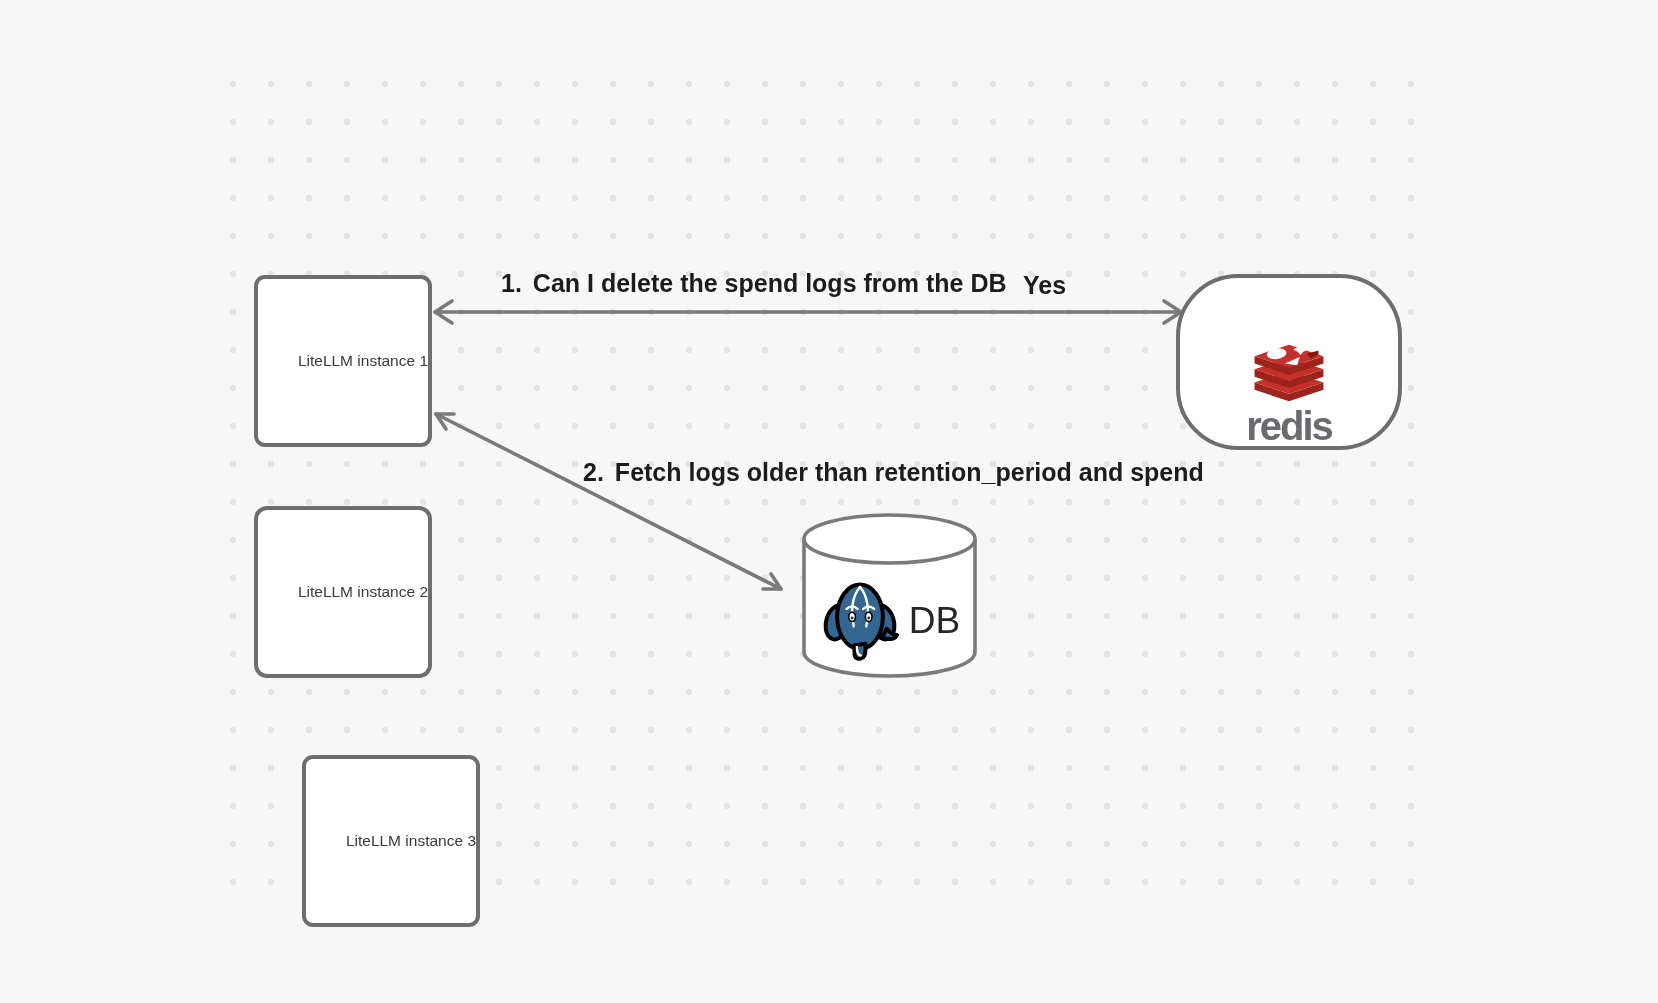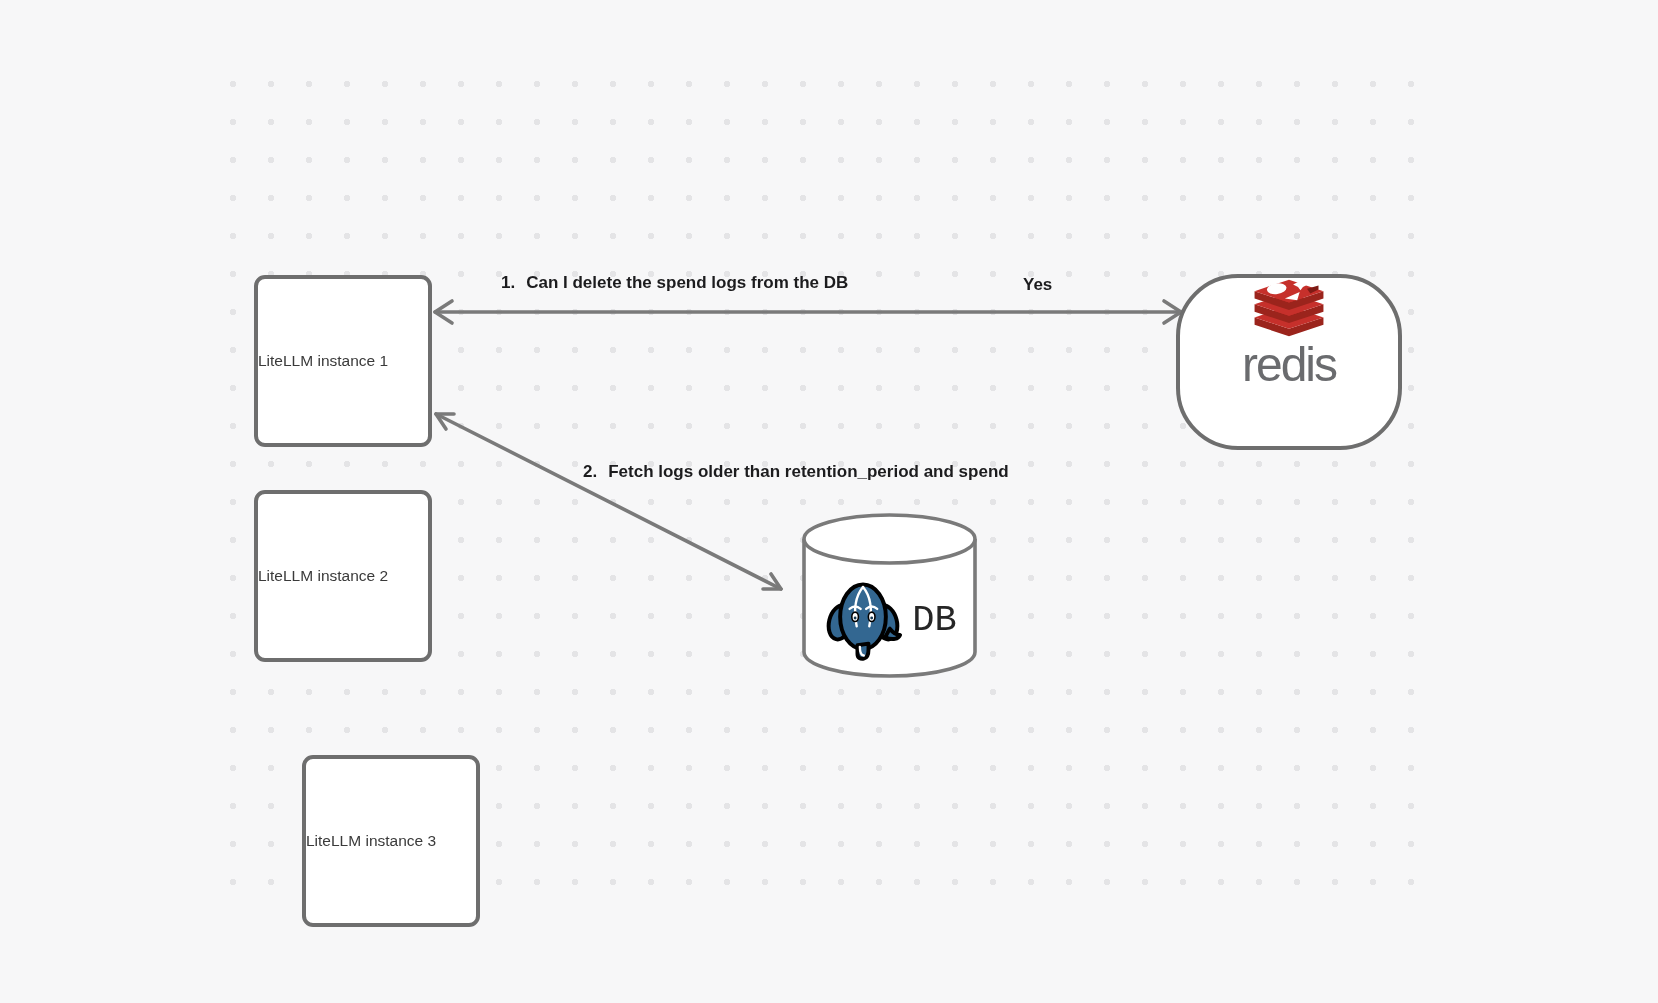--- a/index.html
+++ b/index.html
@@ -25,46 +25,46 @@
     position:absolute;left:214px;top:65px;width:1216px;height:836px;
     background-image:radial-gradient(circle,var(--grid-dot) 3px,transparent 3.5px);
     background-size:38px 38px;background-position:0 0;
   }
   svg.edges{position:absolute;left:0;top:0;width:1658px;height:1003px;pointer-events:none;}
   svg.edges g{pointer-events:stroke;}
   .edge-stroke{stroke:var(--arrow);stroke-width:3.6;fill:none;stroke-linecap:round;stroke-linejoin:round;}
   .node{
     position:absolute;background:var(--node-fill);
     border:4px solid var(--node-border);
-    display:flex;align-items:center;justify-content:flex-start;
+    display:flex;align-items:center;justify-content:flex-end;
   }
   .instance-box{left:254px;width:178px;height:172px;border-radius:11px;}
   .instance-box .node-label{
     font-size:15.5px;color:var(--node-text);text-align:center;line-height:1.3;
   }
   #instance1{top:275px;}
-  #instance2{top:490px;}
+  #instance2{top:506px;border-radius:13px;}
   #instance3{top:755px;margin-left:48px;}
   .redis-node{
     left:1176px;top:274px;width:226px;height:176px;border-radius:62px;
     border-width:4.5px;flex-direction:column;gap:1px;
   }
   .redis-word{
-    font-size:48px;font-weight:normal;color:var(--redis-gray);
+    font-size:40px;font-weight:bold;color:var(--redis-gray);
     letter-spacing:-2px;line-height:1;margin-top:-2px;
   }
   .db-node{position:absolute;left:800px;top:512px;width:179px;height:169px;}
   .db-node svg.cyl{position:absolute;left:0;top:0;}
   .db-content{
     position:absolute;left:6px;top:62px;width:167px;height:92px;
-    display:flex;align-items:center;justify-content:center;gap:12px;font-family:Liberation Mono, monospace;
+    display:flex;align-items:center;justify-content:center;gap:12px;
   }
   .db-label{font-size:37px;color:var(--db-text);line-height:1;margin-left:-4px;}
   .edge-label{
-    position:absolute;font-weight:bold;font-size:17px;line-height:26px;
+    position:absolute;font-weight:bold;font-size:25px;line-height:26px;
     color:var(--label-text);white-space:nowrap;
   }
   .edge-label .num{margin-right:11px;}
   #edge1-label{left:501px;top:270px;}
   #edge1-response{left:1023px;top:272px;}
   #edge2-label{left:583px;top:459px;}
 </style>
 </head>
 <body>
 

